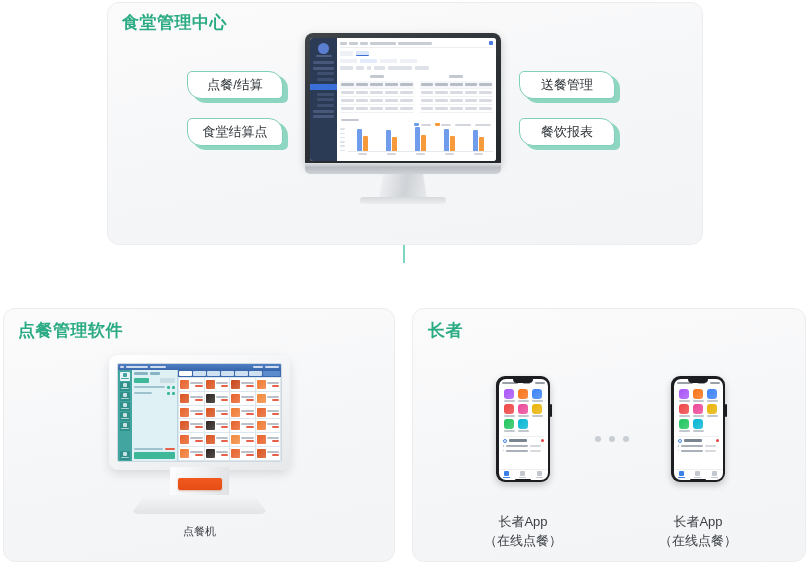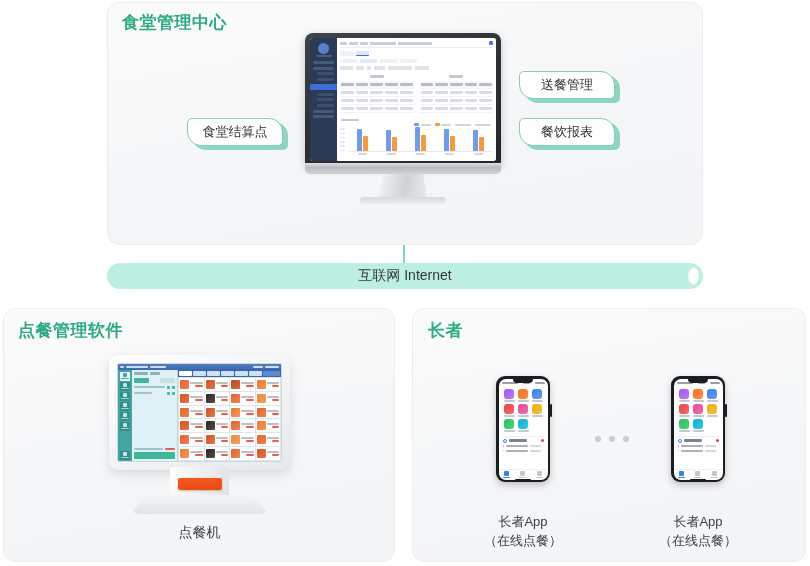--- a/index.html
+++ b/index.html
@@ -182,21 +182,21 @@
     box-shadow: 0 1px 2px rgba(190,70,20,.35);
   }
   .pos-base {
     position: absolute; left: 25px; top: 140px; width: 137px; height: 19px;
     background: linear-gradient(#f4f5f6,#e2e4e7);
     border-radius: 4px 4px 8px 8px;
     clip-path: polygon(10% 0, 90% 0, 100% 100%, 0 100%);
   }
   #pos-caption {
     position: absolute; left: 106px; top: 524px; width: 187px;
-    text-align: center; font-size: 14px; color: #3c4045;
+    text-align: center; font-size: 11px; color: #3c4045;
   }
   
   .pos-title { height: 6px; background: linear-gradient(#4f7fc4,#3a68ad); display: flex; align-items: center; padding: 0 2px; gap: 2px; }
   .pos-title .t { height: 2px; background: rgba(255,255,255,.75); border-radius: 1px; }
   .pos-body { flex: 1; display: flex; }
   .pos-iconbar { width: 14px; background: #43a5a0; display: flex; flex-direction: column; align-items: center; padding-top: 2px; gap: 1px; }
   .pos-ic { width: 10px; height: 9px; background: #2f8f8b; border-radius: 1px; position: relative; }
   .pos-ic.sel { background: #e9f4f8; }
   .pos-ic i { display: block; width: 4px; height: 4px; background: rgba(255,255,255,.75); border-radius: 1px; margin: 1px auto 0; }
   .pos-ic.sel i { background: #43a5a0; }
@@ -280,20 +280,24 @@
   #ellipsis span { width: 6px; height: 6px; border-radius: 50%; background: #c9ced4; display: block; }
 </style>
 </head>
 <body>
 
 <div id="root">
 
   <div class="panel" id="top-panel"></div>
   <div class="panel-title" id="top-title">食堂管理中心</div>
 
+  <div class="tagbtn" id="btn-order">
+    <div class="shadow"></div>
+    <div class="face">点餐/结算</div>
+  </div>
   <div class="tagbtn" id="btn-deliver">
     <div class="shadow"></div>
     <div class="face">食堂结算点</div>
   </div>
   <div class="tagbtn" id="btn-dish">
     <div class="shadow"></div>
     <div class="face">送餐管理</div>
   </div>
   <div class="tagbtn" id="btn-report">
     <div class="shadow"></div>
@@ -477,24 +481,20 @@
         </div>
 
       </div>
     </div>
     <div class="mon-chin"></div>
     <div class="mon-neck"></div>
     <div class="mon-base"></div>
   </div>
 
   <div id="net-stem"></div>
-  <div id="net-band">
-    <span class="label">互联网 Internet</span>
-    <span id="net-cap"></span>
-  </div>
 
   <div class="panel" id="left-panel"></div>
   <div class="panel-title" id="left-title">点餐管理软件</div>
 
   <div id="pos">
     <div class="pos-bezel">
       <div class="pos-screen">
 
         <div class="pos-title">
           <span class="t" style="width:4px"></span>

